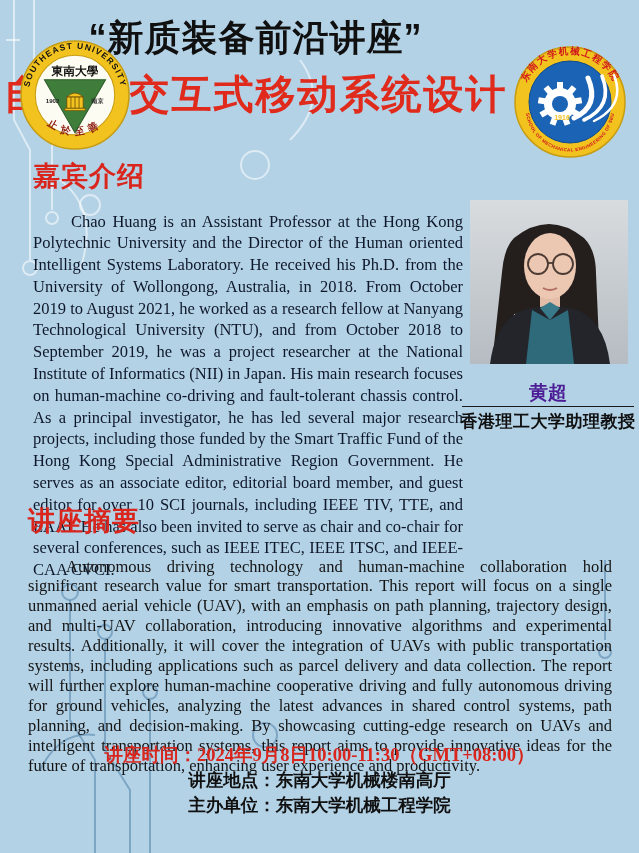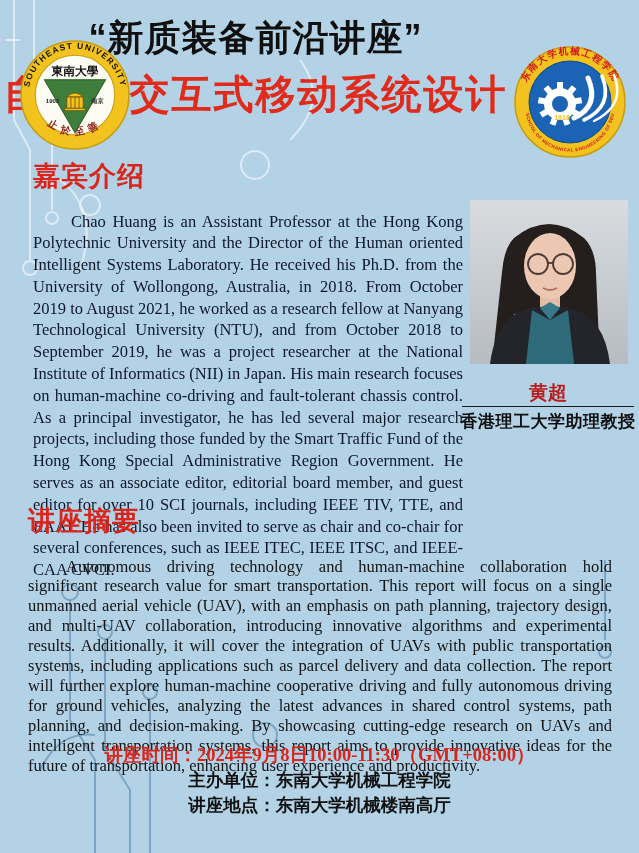--- a/index.html
+++ b/index.html
@@ -29,21 +29,21 @@
     color:#0f172a;
   }
   .abstract-text{
     left:28px;top:540px;width:584px;
     font-family:"Liberation Serif","DejaVu Serif",serif;
     font-size:16.5px;line-height:19.9px;text-align:justify;text-indent:38px;
     color:#141414;
   }
   
   .photo-wrap{left:470px;top:200px;width:158px;height:164px;}
-  .speaker-name{left:462px;top:380px;width:172px;text-align:center;font-size:19px;font-weight:900;color:#b91c1c;}
+  .speaker-name{left:462px;top:380px;width:172px;text-align:center;font-size:19px;font-weight:900;color:#4c1d95;}
   .speaker-divider{left:462px;top:406px;width:172px;height:0;border-top:1.6px solid #1b1b1b;}
   .speaker-title{left:456px;top:410px;width:184px;text-align:center;font-size:17px;font-weight:900;letter-spacing:0.5px;color:#101010;}
   
   .footer{left:0;top:743px;width:639px;text-align:center;
     font-family:"Liberation Serif","DejaVu Serif",serif;font-weight:700;}
   .footer-line{line-height:25px;font-size:17.5px;color:#101010;}
   .footer-time{font-size:18.5px;color:#d9251c;}
   
   .deco{left:0;top:0;pointer-events:none;}
 </style>
@@ -181,15 +181,15 @@
 <div class="abs speaker-name">黄超</div>
 <div class="abs speaker-divider"></div>
 <div class="abs speaker-title">香港理工大学助理教授</div>
 
 <div class="abs section-heading abstract-heading">讲座摘要</div>
 
 <p class="abs abstract-text">Autonomous driving technology and human-machine collaboration hold significant research value for smart transportation. This report will focus on a single unmanned aerial vehicle (UAV), with an emphasis on path planning, trajectory design, and multi-UAV collaboration, introducing innovative algorithms and experimental results. Additionally, it will cover the integration of UAVs with public transportation systems, including applications such as parcel delivery and data collection. The report will further explore human-machine cooperative driving and fully autonomous driving for ground vehicles, analyzing the latest advances in shared control systems, path planning, and decision-making. By showcasing cutting-edge research on UAVs and intelligent transportation systems, this report aims to provide innovative ideas for the future of transportation, enhancing user experience and productivity.</p>
 
 <div class="abs footer">
   <div class="footer-line footer-time">讲座时间：2024年9月8日10:00-11:30（GMT+08:00）</div>
+  <div class="footer-line">讲座地点：东南大学机械楼南高厅</div>
   <div class="footer-line">主办单位：东南大学机械工程学院</div>
-  <div class="footer-line">讲座地点：东南大学机械楼南高厅</div>
 </div>
 
 </body></html>

